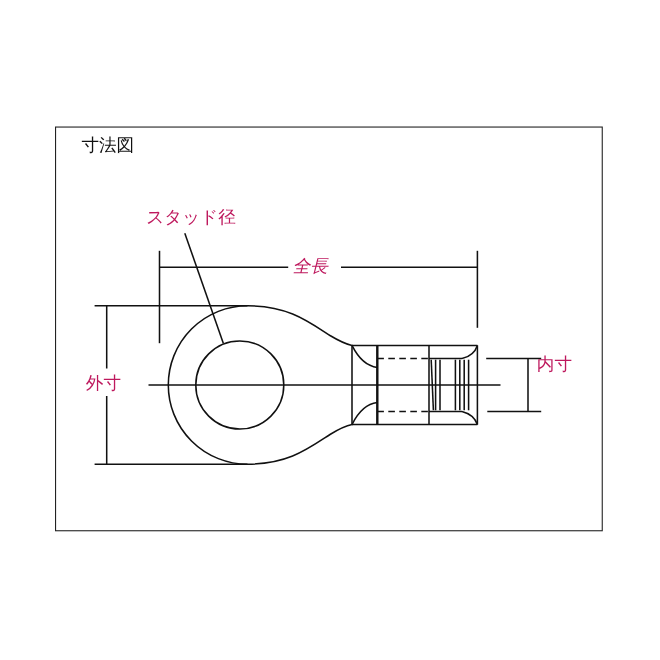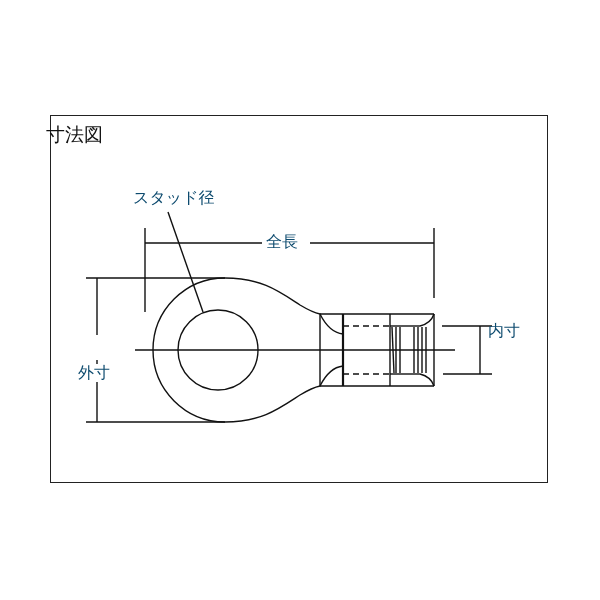--- a/index.html
+++ b/index.html
@@ -1,19 +1,19 @@
 <!DOCTYPE html>
 <html><head>
   <meta charset="utf-8">
   <style>
     html, body { margin: 0; padding: 0; background: #ffffff; }
     body { width: 600px; height: 600px; position: relative; overflow: hidden; font-family: "DejaVu Sans", sans-serif; }
     .frame { position: absolute; left: 50px; top: 115px; width: 498px; height: 368px; border: 1.5px solid #222; box-sizing: border-box; }
-    .title { position: absolute; left: 46px; top: 122px; font-size: 19px; color: #111; letter-spacing: 0px; }
-    .label { position: absolute; font-size: 16px; color: #0c4a6e; background: #fff; white-space: nowrap; line-height: 18px; }
+    .title { position: absolute; left: 74px; top: 122px; font-size: 16px; color: #111; letter-spacing: 0px; }
+    .label { position: absolute; font-size: 16px; color: #be185d; background: #fff; white-space: nowrap; line-height: 18px; }
     svg.drawing { position: absolute; left: 0; top: 0; }
   </style>
 </head>
 <body>
 
 <div class="frame"></div>
 
 <div class="title">寸法図</div>
 
 <svg class="drawing" width="600" height="600" viewBox="0 0 600 600">
@@ -73,15 +73,15 @@
     <line x1="442" y1="326" x2="492" y2="326"></line>
     <line x1="443" y1="374" x2="492" y2="374"></line>
 
     <line x1="480" y1="326" x2="480" y2="374"></line>
 
     <line x1="168" y1="212" x2="203" y2="312"></line>
   </g>
 </svg>
 
 <div class="label" style="left:133px; top:189px; background:transparent;">スタッド径</div>
-<div class="label" style="left:266px; top:233px;">全長</div>
-<div class="label" style="left:78px; top:340px;margin-top:24px;">外寸</div>
+<div class="label" style="left:266px; top:233px;font-style:italic;">全長</div>
+<div class="label" style="left:78px; top:340px;">外寸</div>
 <div class="label" style="left:488px; top:322px; background:transparent;">内寸</div>
 
 </body></html>

